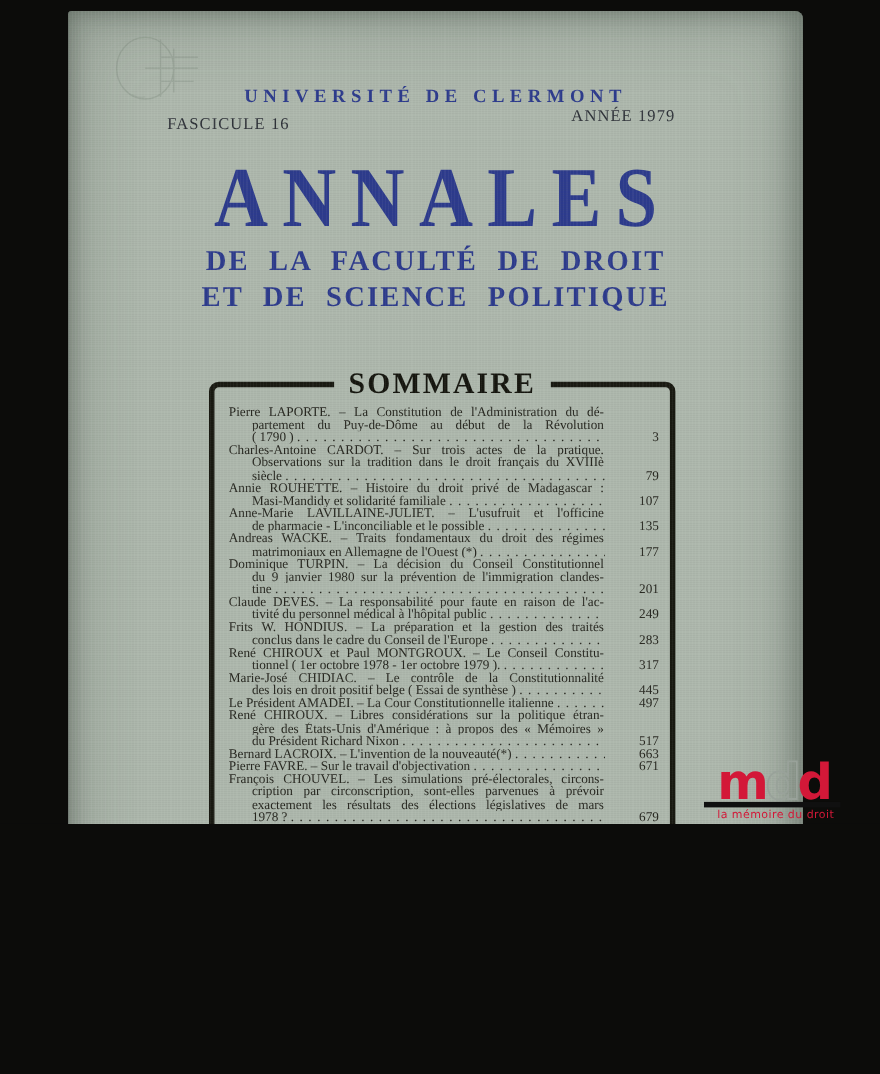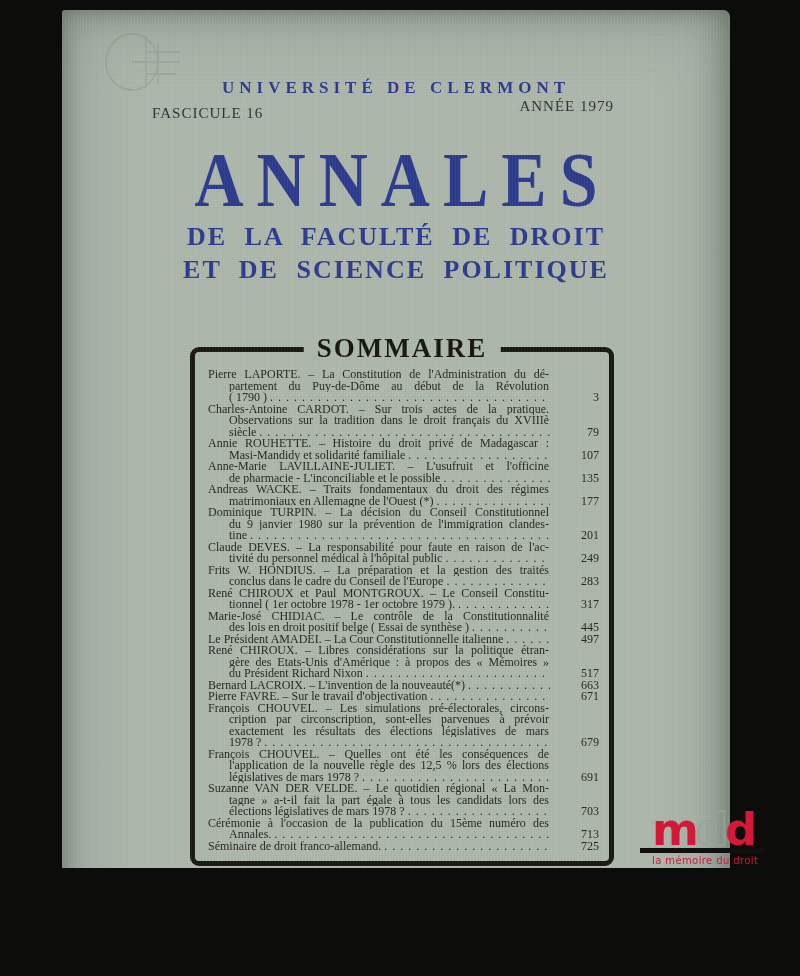--- a/index.html
+++ b/index.html
@@ -1,19 +1,19 @@
 <!DOCTYPE html>
 <html style="--cover: #adb7ac; --blue: #2c3a8c; --red: #d31838; --frame: #0c0c0a;"><head>
 <meta charset="utf-8">
 <style>
   * { margin:0; padding:0; box-sizing:border-box; }
   html,body { width:800px; height:976px; background:#0c0c0a; overflow:hidden; }
   body { font-family:"Liberation Serif", serif; }
 
-  .photo-frame { position:relative; width:800px; height:868px; background:#0c0c0a; overflow:hidden; }
+  .photo-frame { position:relative; width:800px; height:749px; background:#0c0c0a; overflow:hidden; }
 
   .book-cover {
     position:absolute; left:62px; top:10px; width:668px; height:952px;
     background:var(--cover, #adb7ac);
     border-radius:3px 7px 5px 16px;
     box-shadow: inset 0 0 70px rgba(55,66,57,.33), inset -10px 0 24px rgba(48,58,50,.28), inset 6px 0 16px rgba(48,58,50,.22);
   }
   .book-cover::after {
     content:""; position:absolute; inset:0; pointer-events:none; border-radius:inherit;
     background:

